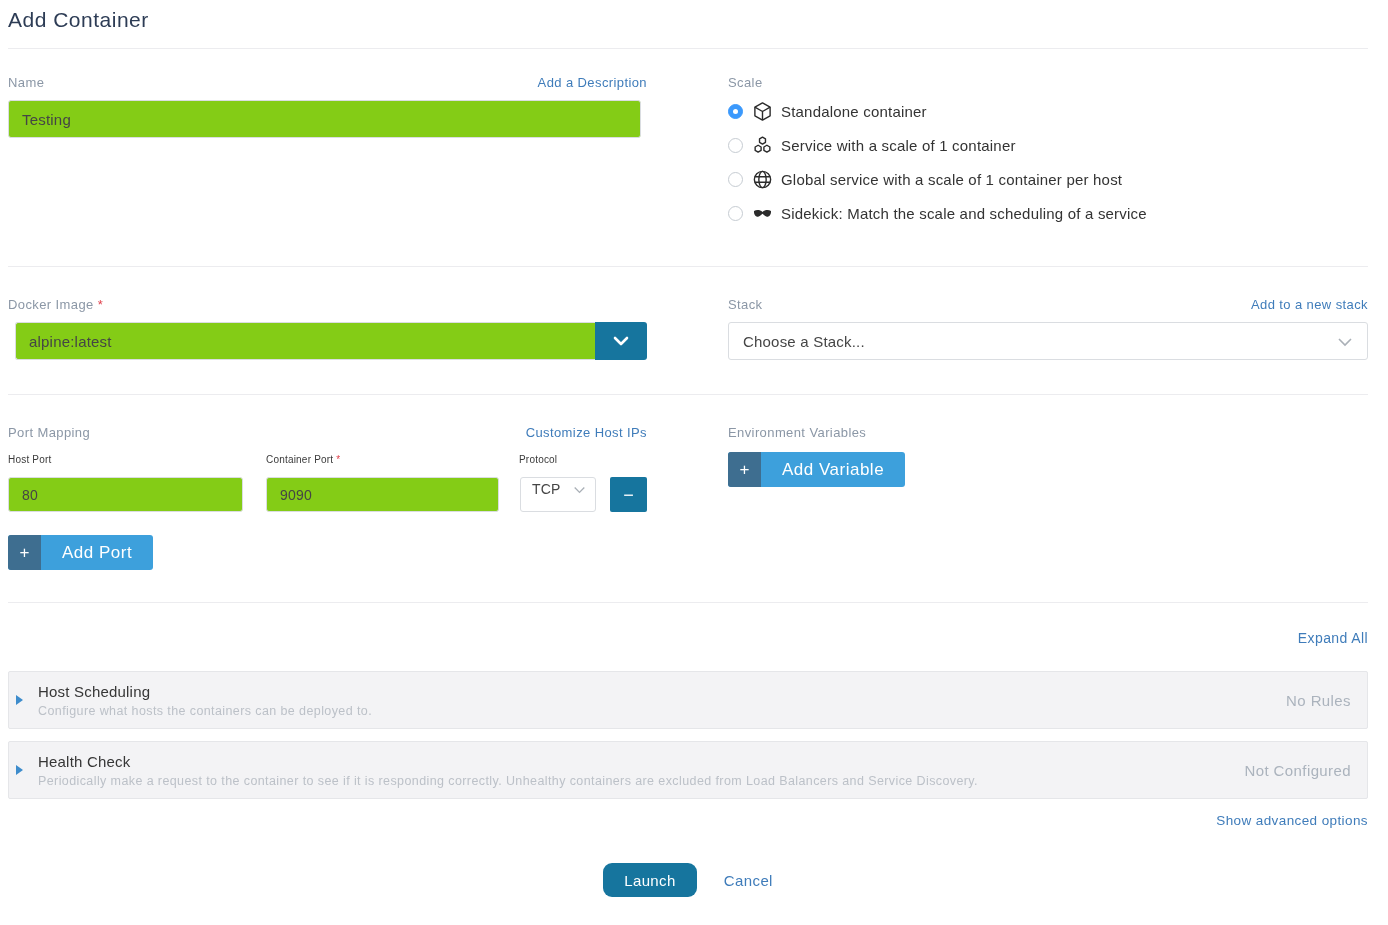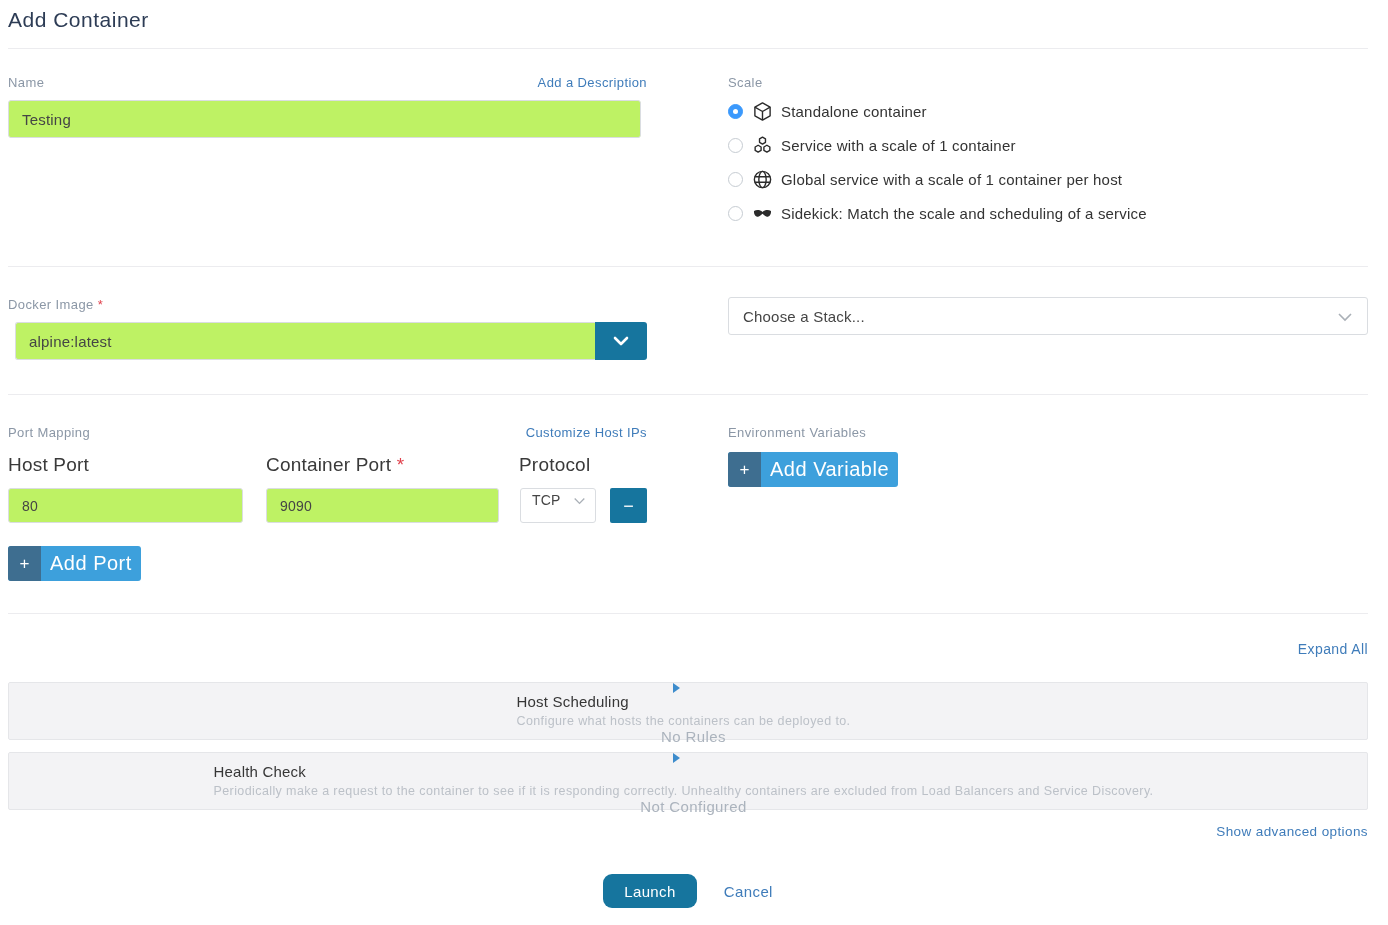--- a/index.html
+++ b/index.html
@@ -24,21 +24,21 @@
   .sec2 { padding:30px 0 34px; }
   .sec3 { padding:30px 0 32px; }
   .sec4 { padding:26px 0 0; }
 
   .label-row { display:flex; justify-content:space-between; align-items:baseline; margin-bottom:10px; }
   .flabel { font-size:13px; color:#8b97a6; letter-spacing:.4px; }
   .link { font-size:13px; color:#3f7cba; text-decoration:none; cursor:pointer; letter-spacing:.4px; }
   .req { color:#e0424d; }
 
   .txt {
-    height:38px; background:#bef264; border:1px solid #dadde1; border-radius:3px;
+    height:38px; background:#84cc16; border:1px solid #dadde1; border-radius:3px;
     padding:0 13px; font-size:15px; color:#454545; font-family:inherit; width:100%;
     letter-spacing:.2px; outline:none;
   }
   .name-input { width:633px; }
 
   .input-group { display:flex; width:639px;padding-left:7px; }
   .input-group .txt { flex:1; border-radius:3px 0 0 3px; border-right:0; }
   .dd-btn { width:52px; height:38px; flex:none; background:#16759e; border:0; border-radius:0 3px 3px 0;
     display:flex; align-items:center; justify-content:center; cursor:pointer; }
 
@@ -52,43 +52,43 @@
   .radio-list { margin-top:4px; }
   .radio-row { display:flex; align-items:center; height:34px; cursor:pointer; }
   .radio { width:15px; height:15px; border-radius:50%; border:1px solid #c6ccd2; background:#fff;
     margin-right:8px; flex:none; position:relative; }
   .radio.on { background:#3b99fc; border-color:#3b99fc; }
   .radio.on::after { content:""; position:absolute; width:5px; height:5px; background:#fff; border-radius:50%; top:4px; left:4px; }
   .opt-icon { width:23px; height:22px; margin-right:7px; display:flex; align-items:center; justify-content:center; flex:none; }
   .opt-label { font-size:15px; color:#333; }
 
   
-  .port-labels { display:flex; margin:14px 0 12px; font-size:19px; color:#3a3a3a; }
+  .port-labels { display:flex; margin:14px 0 12px; font-size:10px; color:#3a3a3a; }
   .pl-host { width:258px; flex:none; }
   .pl-cont { width:253px; flex:none; }
   .port-row { display:flex; align-items:center;border-radius:11px; }
   .p-host { width:235px; margin-right:23px; height:35px; font-size:14px; flex:none; }
   .p-cont { width:233px; margin-right:21px; height:35px; font-size:14px; flex:none; }
   .p-proto { width:76px; margin-right:14px; height:35px; padding:0 9px 12px 11px; font-size:14px; flex:none; }
   .minus-btn { width:37px; height:35px; background:#16759e; border:0; border-radius:2px; color:#fff;
     font-size:18px; line-height:1; display:flex; align-items:center; justify-content:center; cursor:pointer; flex:none; }
 
   .add-btn { display:flex; align-items:stretch; border:0; padding:0; background:#3da0dc; border-radius:3px;
     overflow:hidden; cursor:pointer; height:35px; font-family:inherit; }
   .add-btn.mt { margin-top:23px; }
   .add-btn-plus { width:33px; background:#3e6e90; color:#fff; font-size:17px; display:flex; align-items:center; justify-content:center; }
-  .add-btn-label { padding:0 9px; color:#fff; font-size:20px; display:flex; align-items:center; letter-spacing:.5px; }
+  .add-btn-label { padding:0 21px; color:#fff; font-size:17px; display:flex; align-items:center; letter-spacing:.5px; }
 
   .env-label { margin-bottom:12px; }
 
   
   .expand-row { text-align:right; margin-bottom:24px; }
   .expand-row .link, .advanced-row .link { font-size:14px; }
   .accordion { display:flex; align-items:center; background:#f3f3f5; border:1px solid #e5e6e9; border-radius:2px;
-    height:58px; padding:0 16px 0 7px; margin-bottom:12px; cursor:pointer;flex-direction:column; }
+    height:58px; padding:0 16px 0 7px; margin-bottom:12px; cursor:pointer; }
   .tri { width:0; height:0; border-top:5px solid transparent; border-bottom:5px solid transparent;
     border-left:7px solid #3d8ccc; margin-right:15px; flex:none; }
   .acc-main { flex:1; min-width:0; }
   .acc-title { font-size:15px; color:#363636; margin-bottom:4px; }
   .acc-desc { font-size:12.5px; color:#bcc1c8; letter-spacing:.4px; white-space:nowrap; overflow:hidden; }
   .acc-status { font-size:15px; color:#abb3bd; flex:none; margin-left:20px; letter-spacing:.4px; }
 
   .advanced-row { text-align:right; margin:6px 0 0; }
   .advanced-row .link { font-size:13.5px; }
 
@@ -182,20 +182,24 @@
           <span>
             <svg width="16" height="10" viewBox="0 0 16 10" fill="none" stroke="#fff" stroke-width="2.6" stroke-linecap="round" stroke-linejoin="round">
                 <path d="M2 2 8 8 14 2"></path>
               </svg>
           </span>
         </button>
       </div>
     </div>
     <div class="colSpacer"></div>
     <div class="colR">
+      <div class="label-row">
+        <span class="flabel">Stack</span>
+        <a class="link">Add to a new stack</a>
+      </div>
       <div class="select">
         <span>Choose a Stack...</span>
         <span>
           <svg width="16" height="10" viewBox="0 0 16 10" fill="none" stroke="#aab0b7" stroke-width="1.6">
               <path d="M2 2 8 8 14 2"></path>
             </svg>
         </span>
       </div>
     </div>
   </div>

